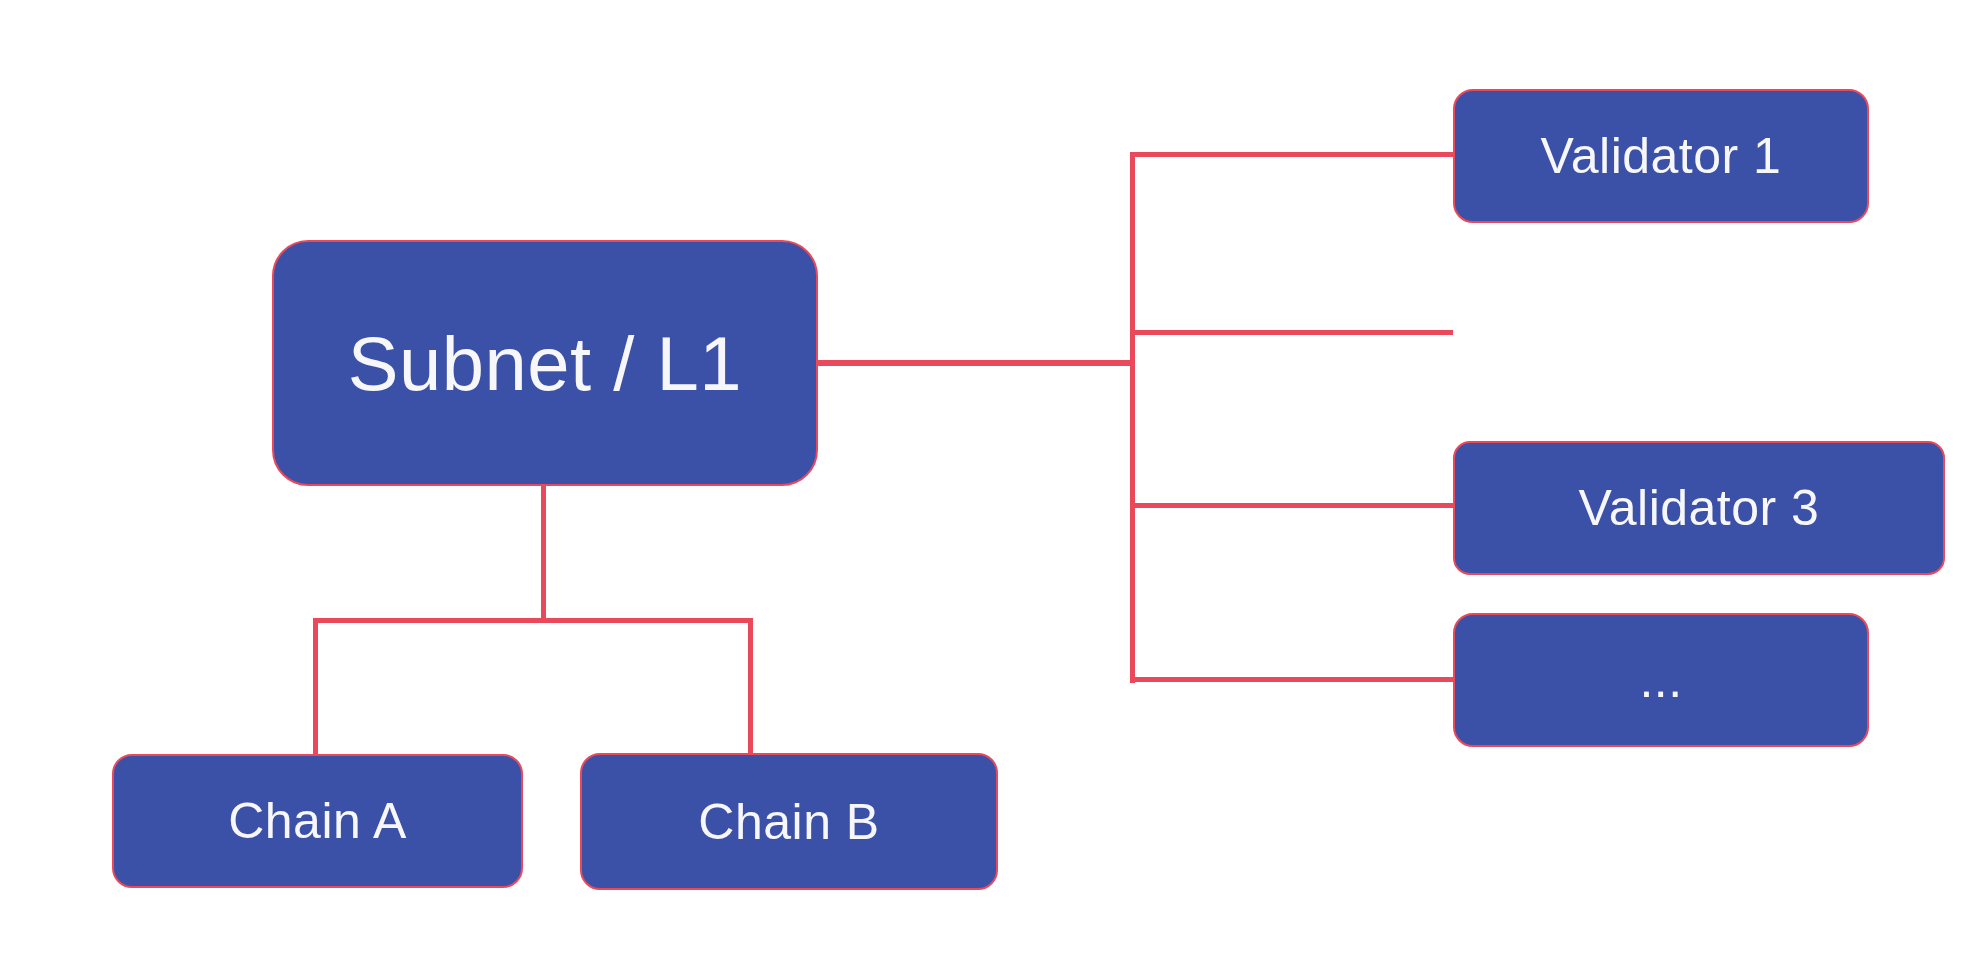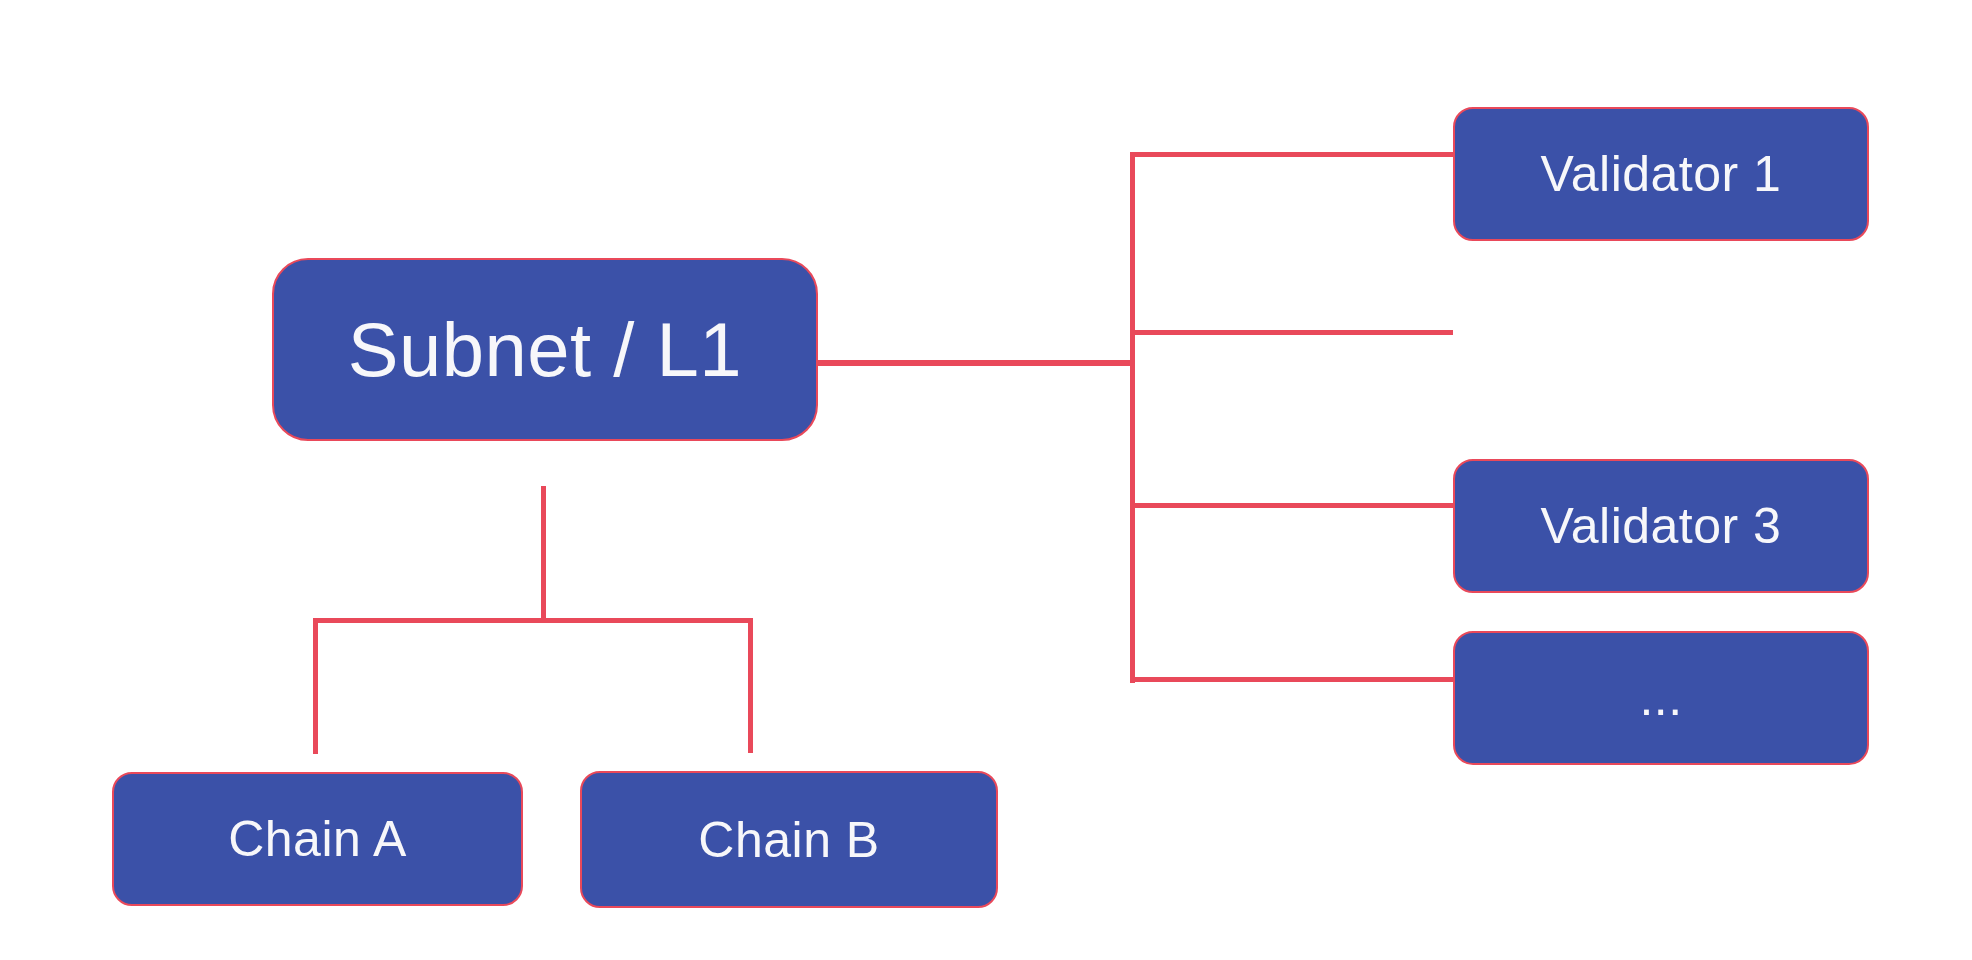--- a/index.html
+++ b/index.html
@@ -26,33 +26,32 @@
     border: 2.5px solid #E9495A;
     border-radius: 20px;
     display: flex;
     align-items: center;
     justify-content: center;
     color: #F7F7FA;
     font-size: 50px;
     font-weight: 400;
     letter-spacing: 0.5px;
     white-space: nowrap;
-    margin-top: 18px;
   }
   .node.subnet {
     left: 272px; top: 240px;
-    width: 546px; height: 183px;
+    width: 546px; height: 246px;
     border-radius: 36px;
     font-size: 76px;
   }
   .node.chain-a { left: 112px; top: 754px; width: 411px; height: 134px; }
   .node.chain-b { left: 580px; top: 753px; width: 418px; height: 137px; }
   .node.v1 { left: 1453px; top: 89px;  width: 416px; height: 134px; }
   .node.v2 { left: 1453px; top: 263px; width: 416px; height: 134px; }
-  .node.v3 { left: 1453px; top: 441px; width: 416px; height: 134px; }
+  .node.v3 { left: 1453px; top: 441px; width: 492px; height: 134px; border-radius: 17px; }
   .node.v4 { left: 1453px; top: 613px; width: 416px; height: 134px; }
 
   
   .line.main-h       { left: 818px;  top: 360px; width: 317px; height: 6px; }
   .line.trunk-v      { left: 1130px; top: 152px; width: 5px;   height: 531px; }
   .line.branch-1     { left: 1130px; top: 152px; width: 323px; height: 5px; }
   .line.branch-2     { left: 1130px; top: 330px; width: 323px; height: 5px; }
   .line.branch-3     { left: 1130px; top: 503px; width: 323px; height: 5px; }
   .line.branch-4     { left: 1130px; top: 677px; width: 323px; height: 5px; }
   .line.subnet-drop  { left: 541px;  top: 486px; width: 5px;   height: 137px; }

